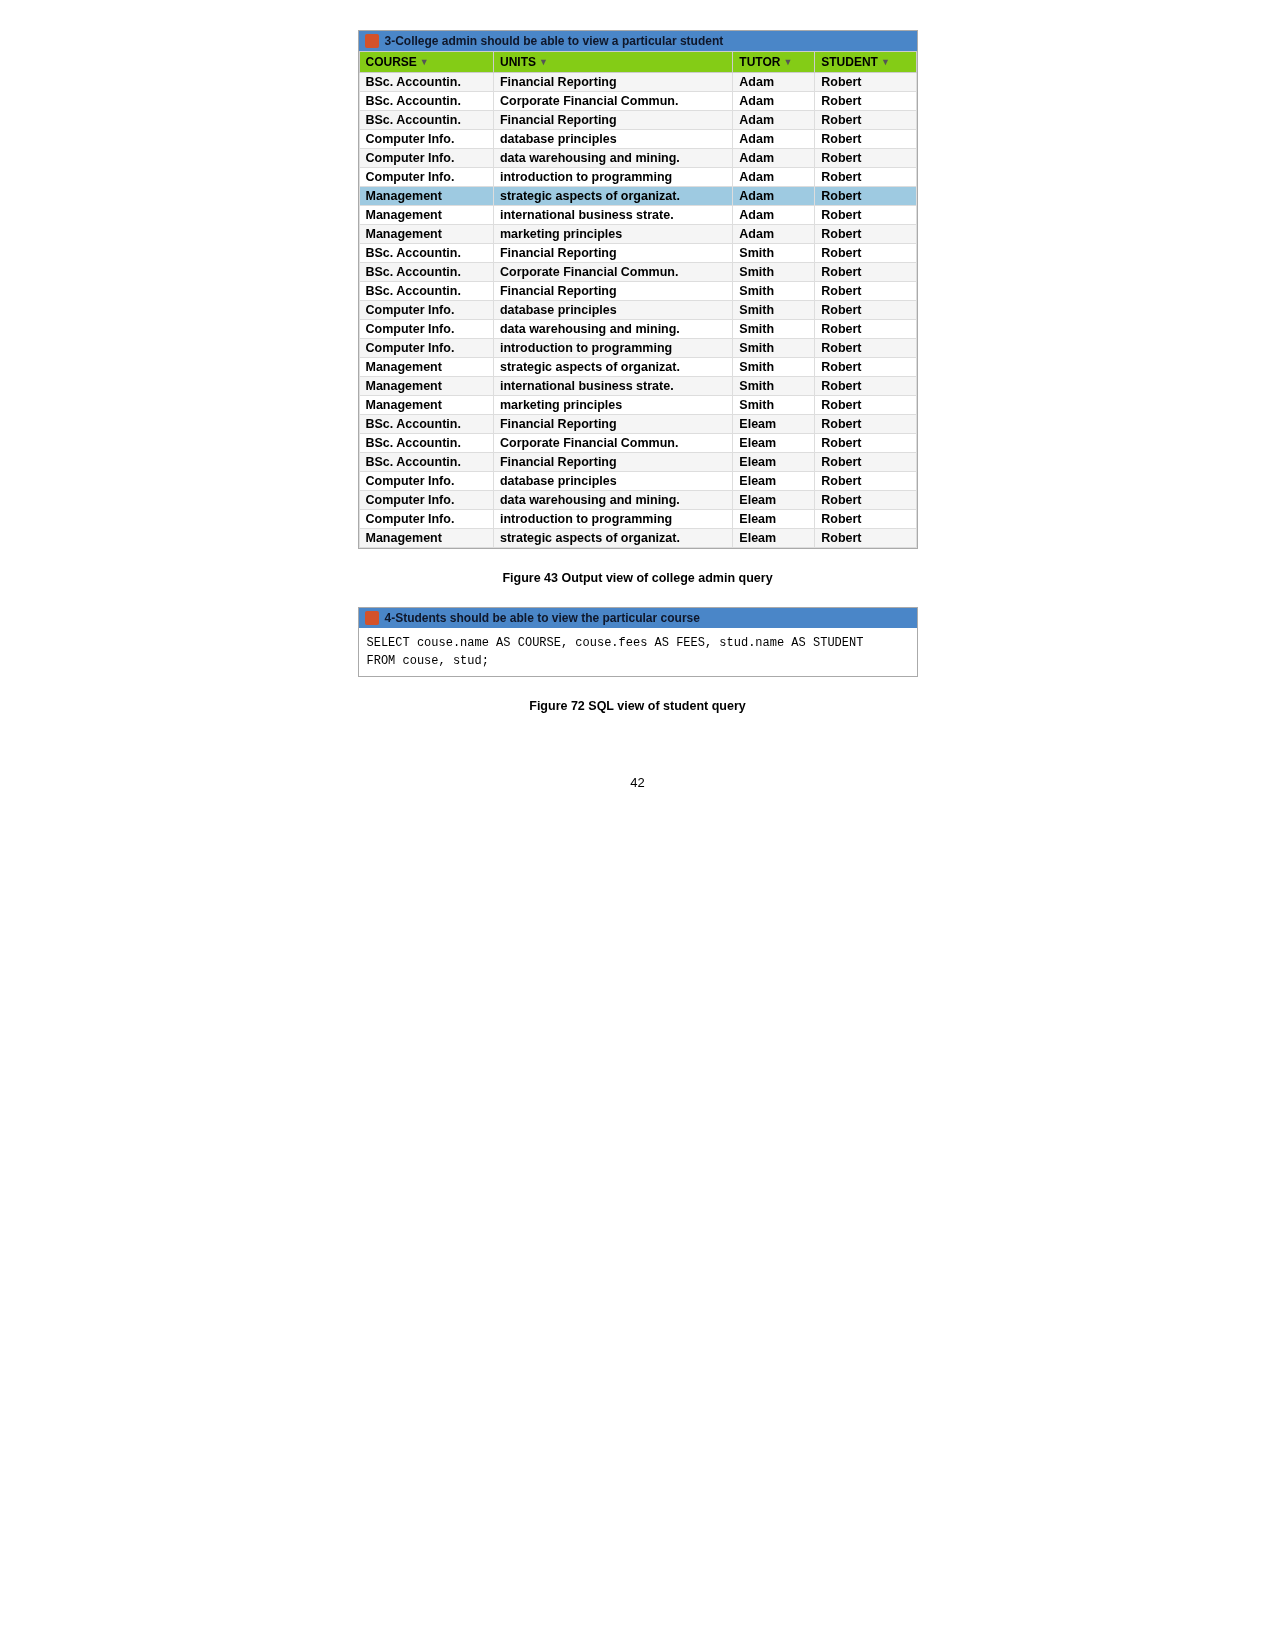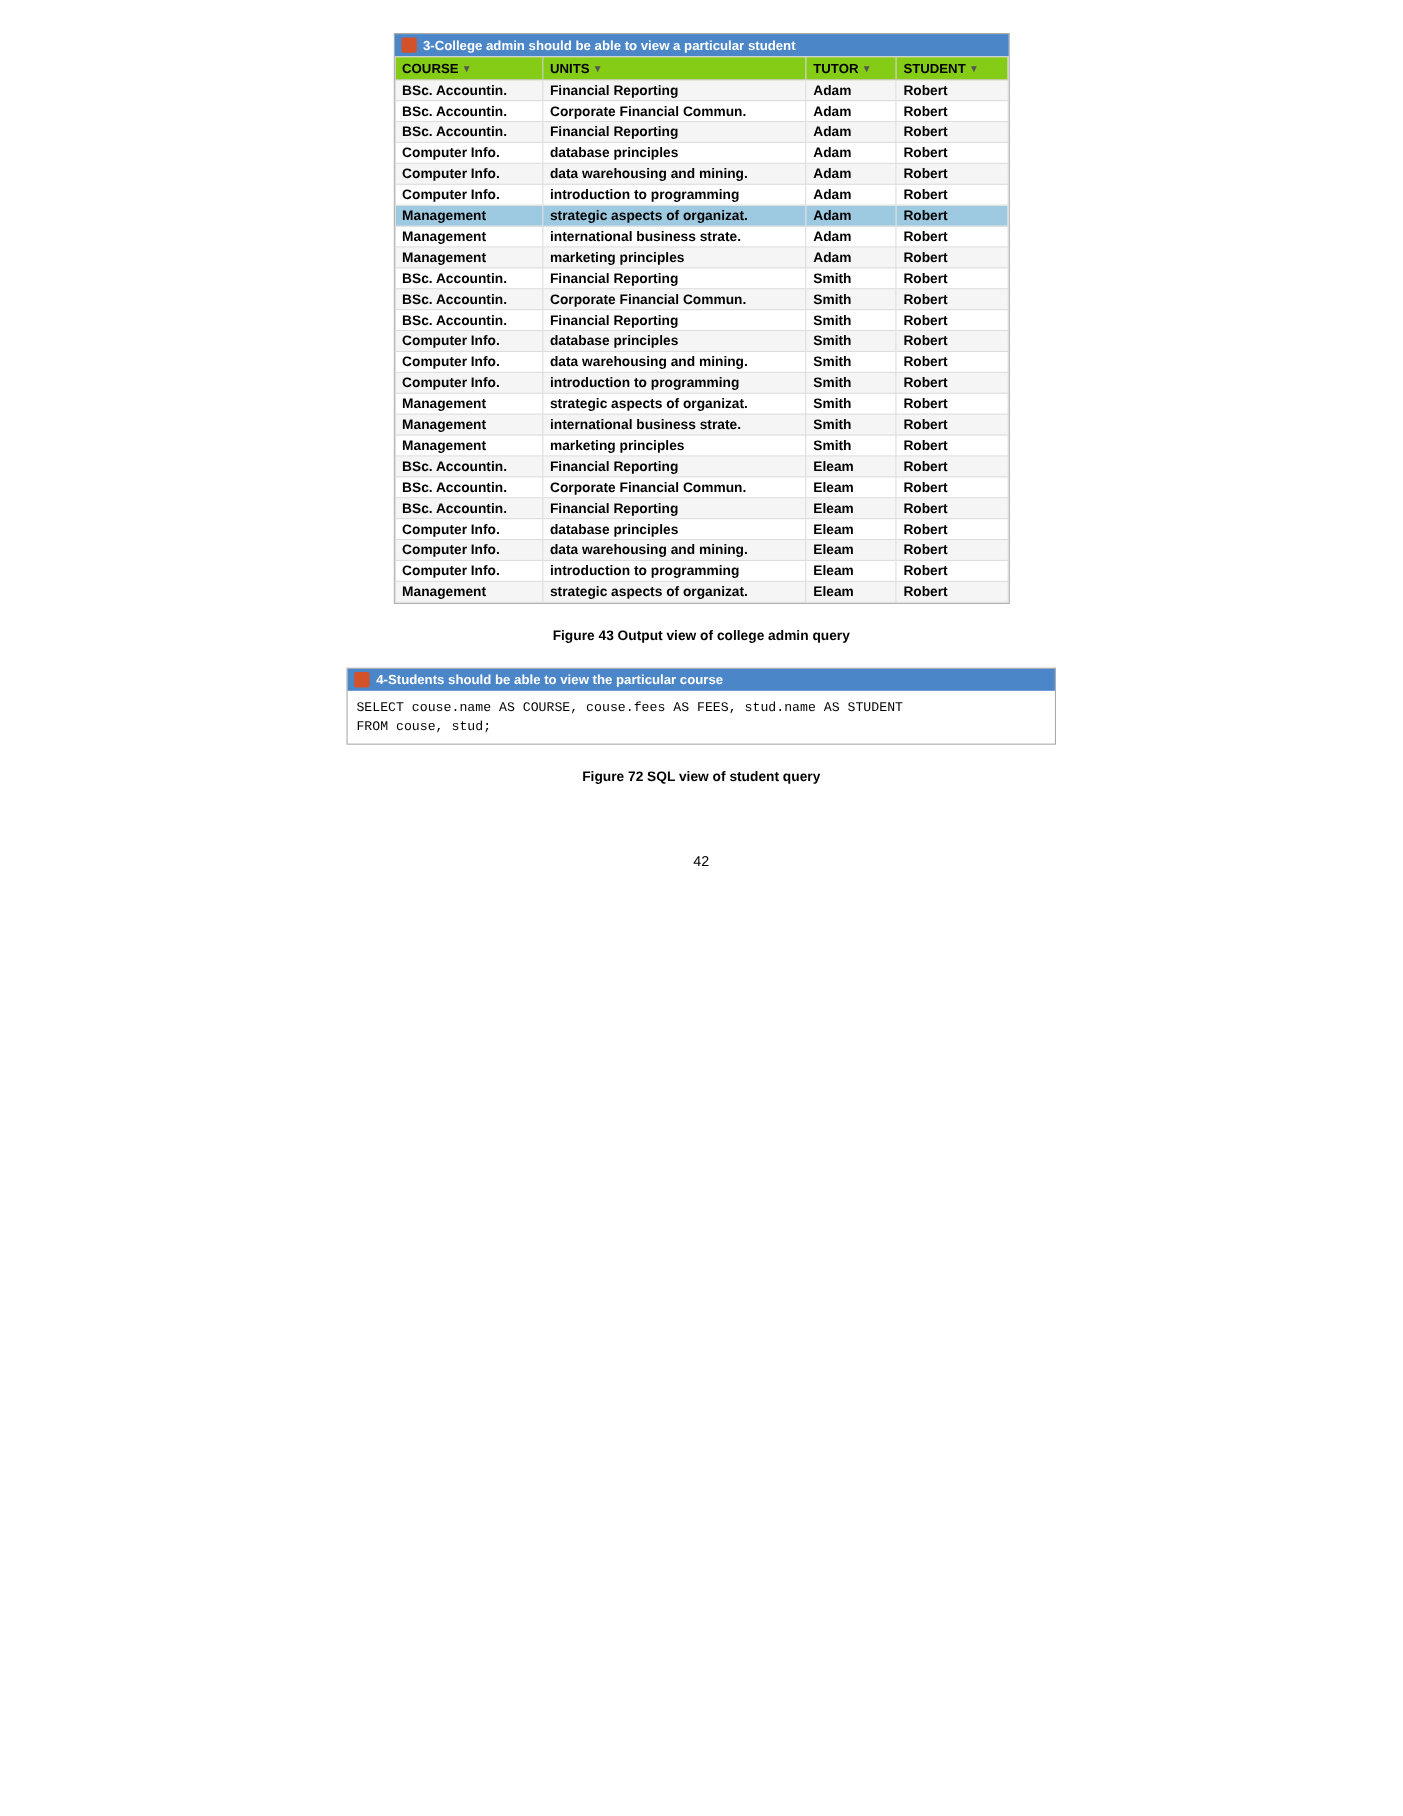--- a/index.html
+++ b/index.html
@@ -22,21 +22,21 @@
 
     
     .db-window {
       border: 1px solid #aaa;
       background: #fff;
       width: 560px;
     }
 
     .db-titlebar {
       background: #4a86c8;
-      color: #ffffff;
+      color: #0f172a;
       font-size: 12px;
       font-weight: bold;
       padding: 3px 6px;
       display: flex;
       align-items: center;
       gap: 6px;
     }
 
     .db-titlebar-icon {
       display: inline-block;
@@ -108,21 +108,21 @@
       line-height: 1.6;
       text-align: left;
       width: 900px;
       max-width: 100%;
     }
 
     
     .sql-window {
       border: 1px solid #aaa;
       background: #fff;
-      width: 645px;
+      width: 560px;
     }
 
     .sql-body {
       padding: 6px 8px;
       font-family: 'Courier New', monospace;
       font-size: 12px;
       line-height: 1.5;
       white-space: pre-wrap;
     }
 

